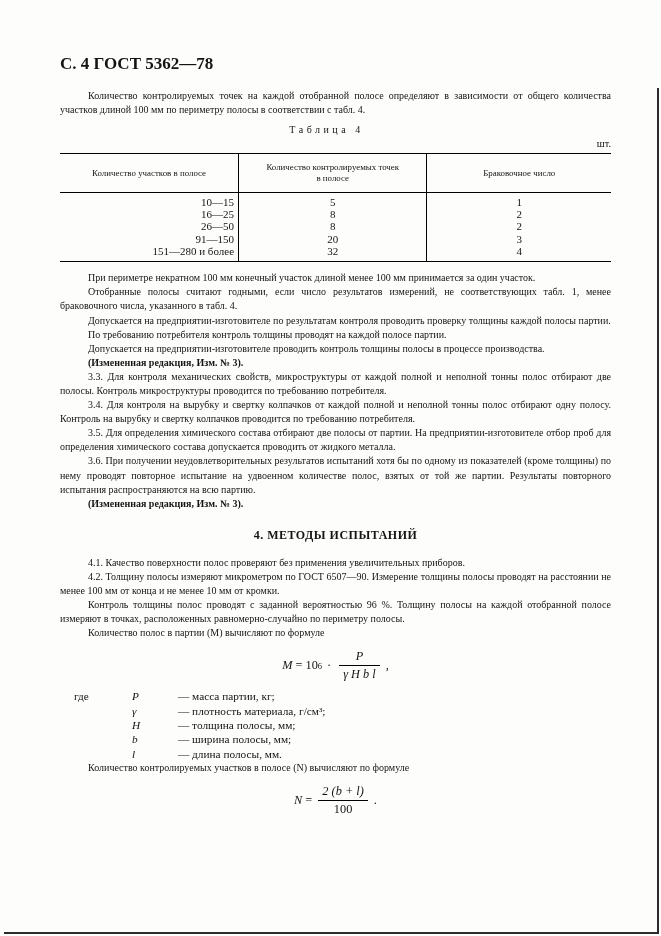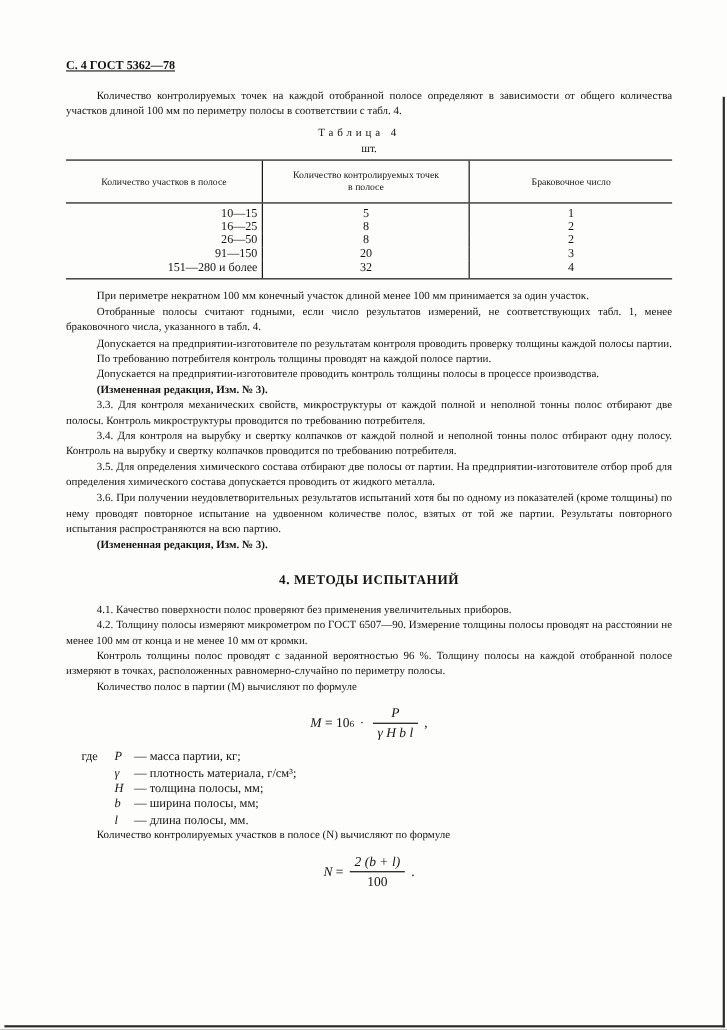--- a/index.html
+++ b/index.html
@@ -1,44 +1,44 @@
 <!DOCTYPE html>
 <html><head>
 <meta charset="utf-8">
 <style>
   html,body{margin:0;padding:0;background:#9a9a9a;}
   .page{position:relative;width:661px;height:936px;margin:0 auto;background:#fdfdfb;color:#141414;
         font-family:"Liberation Serif","DejaVu Serif",serif;padding:54px 50px 0 60px;box-sizing:border-box;overflow:hidden;}
   .edge-right{position:absolute;top:88px;right:2px;width:2px;bottom:2px;background:#2b2b2b;}
   .edge-bottom{position:absolute;left:4px;right:2px;bottom:2px;height:2px;background:#2b2b2b;}
-  .hdr{font-weight:bold;font-size:11px;margin:0 0 15px 0;text-decoration:underline;}
+  .hdr{font-weight:bold;font-size:17px;margin:0 0 15px 0;}
   p{margin:0;font-size:10px;line-height:14.1px;text-align:justify;}
   .ind{text-indent:28px;}
   .bold{font-weight:bold;}
   .tbl-label{text-align:center;font-size:10px;letter-spacing:3.5px;margin-top:7px;padding-right:18px;}
-  .tbl-unit{text-align:center;font-size:10.3px;margin:3px 0 4px;}
+  .tbl-unit{text-align:right;font-size:10.3px;margin:3px 0 4px;}
   table.t4{width:100%;border-collapse:collapse;margin:0 0 9px 0;}
   .t4 th{font-weight:normal;font-size:8.9px;line-height:10.8px;text-align:center;vertical-align:middle;
          border-top:1.5px solid #000;border-bottom:1.2px solid #000;padding:8px 6px;white-space:pre-line;}
   .t4 td{font-size:11px;line-height:12.3px;text-align:center;padding:0 4px;}
   .t4 th+th,.t4 td+td{border-left:1px solid #000;}
   .t4 tbody tr:first-child td{padding-top:3px;}
   .t4 tbody tr:last-child td{padding-bottom:4px;border-bottom:1.5px solid #000;}
   .t4 td.c1{text-align:right;padding-left:38px;}
   h2.sec{font-size:12px;text-align:center;margin:17px 0 13px;letter-spacing:0.5px;font-weight:bold;}
   .formula{display:flex;justify-content:center;align-items:center;font-size:12.3px;margin:9px 0 7px;}
   .formula span{white-space:pre;}
   .fvar,.fitalic{font-style:italic;}
   .formula sup{font-size:8.5px;line-height:1;}
   .frac{display:inline-flex;flex-direction:column;text-align:center;margin:0 3px;}
   .frac .num{border-bottom:1px solid #000;padding:0 4px 1px;}
   .frac .den{padding:1px 4px 0;}
   .fdot{margin:0 5px;}
   .where{font-size:11.3px;line-height:14.3px;margin:2px 0 0 14px;}
-  .where-row{display:flex;}
+  .where-row{display:flex;gap:28px;}
   .w-intro{width:30px;flex:none;}
   .w-var{width:18px;flex:none;font-style:italic;}
   .w-desc{flex:1;}
 </style>
 </head>
 <body>
 
 <div class="page">
   <div class="edge-right"></div>
   <div class="edge-bottom"></div>

